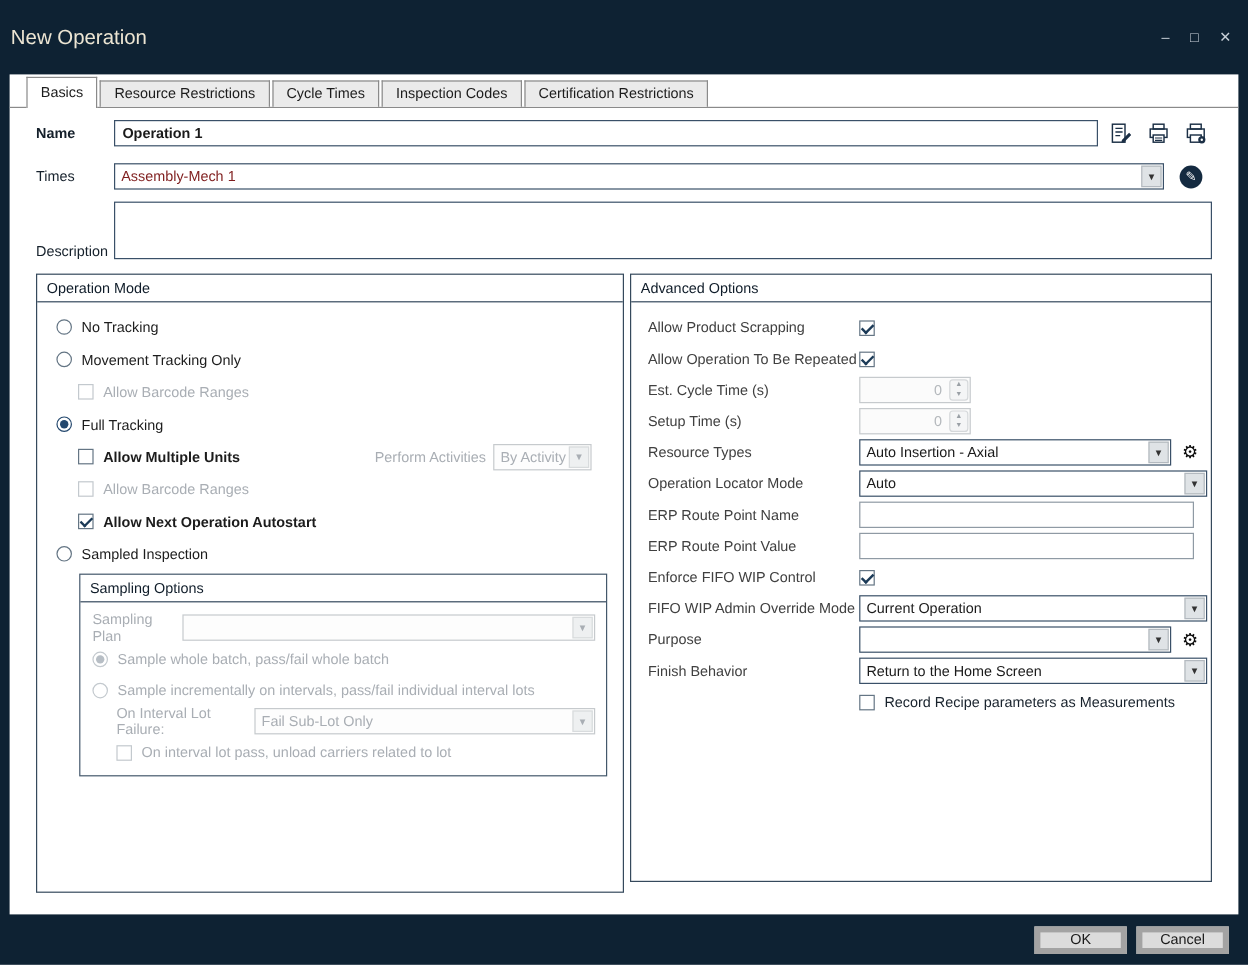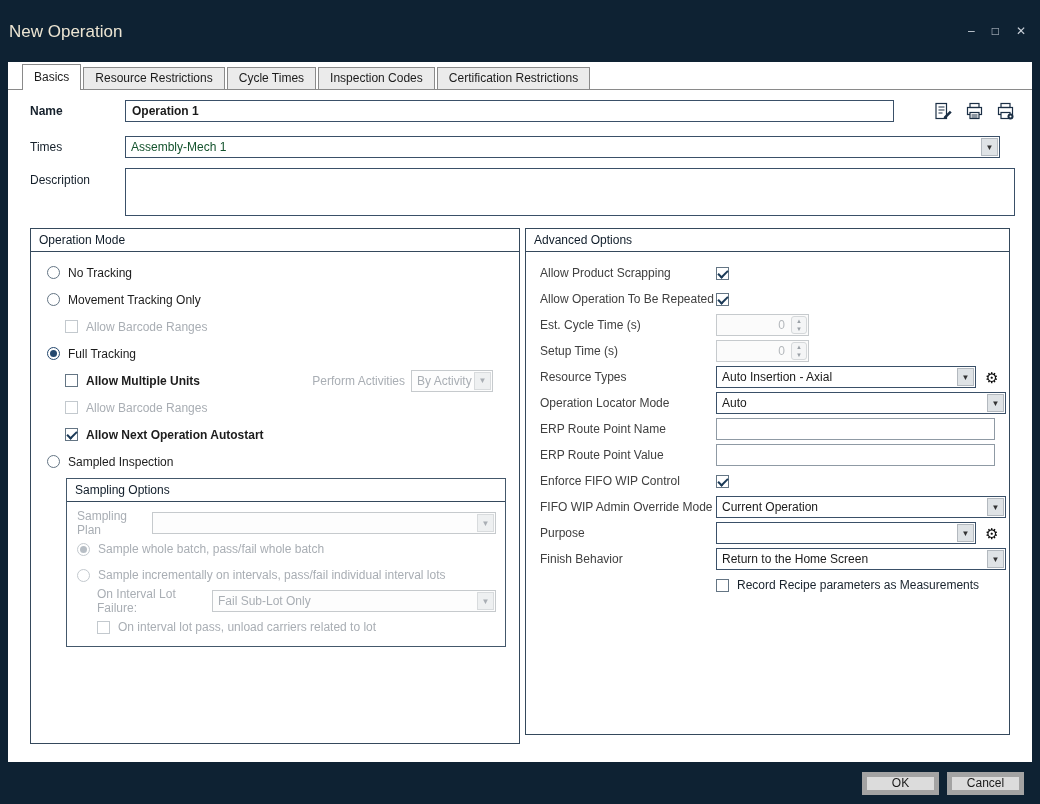--- a/index.html
+++ b/index.html
@@ -13,21 +13,21 @@
 
   
   .panel{position:absolute;left:8px;top:62px;width:1024px;height:700px;background:#ffffff;}
   .tabline{position:absolute;left:0;top:27px;width:100%;border-top:1px solid #8a8a8a;}
   .tabstrip{position:absolute;left:14px;top:1px;height:26px;display:flex;align-items:flex-end;z-index:2;}
   .tab{border:1px solid #8a8a8a;border-bottom:none;background:#ebebeb;color:#1c1c1c;font-size:12px;
        padding:0 11px;height:22px;line-height:21px;margin-right:2px;box-sizing:border-box;white-space:nowrap;}
   .tab.active{background:#fff;height:26px;line-height:25px;margin-bottom:-1px;position:relative;z-index:3;}
 
   
-  .frow{position:absolute;display:flex;align-items:center;gap:30px;}
+  .frow{position:absolute;display:flex;align-items:center;}
   .flabel{width:65px;font-size:12px;color:#15202b;flex:none;}
   .bold{font-weight:700;}
   input.text{border:1px solid #3a5068;height:22px;font-size:12px;padding:0 6px;color:#1a1a1a;outline:none;box-sizing:border-box;background:#fff;}
   input.text.lightb{border-color:#8f9aa4;}
   textarea.desc{border:1px solid #3a5068;width:915px;height:48px;resize:none;outline:none;font-family:"Liberation Sans",sans-serif;font-size:12px;box-sizing:border-box;}
   .name-icons{display:flex;gap:12px;margin-left:10px;align-items:center;}
   .nicon{width:19px;height:19px;display:inline-block;}
   .editcirc{width:19px;height:19px;border-radius:50%;background:#142a40;color:#fff;display:flex;align-items:center;justify-content:center;font-size:11px;margin-left:13px;flex:none;}
 
   
@@ -51,21 +51,21 @@
   .cb{width:13px;height:13px;border:1px solid #647584;margin-right:8px;position:relative;flex:none;background:#fff;box-sizing:border-box;}
   .cb.cdis{border-color:#c3c9ce;}
   .cb.chk::after{content:"";position:absolute;left:1px;top:2px;width:8px;height:4px;border-left:2px solid #1b3a57;border-bottom:2px solid #1b3a57;transform:rotate(-45deg);}
 
   .combo{height:22px;border:1px solid #3a5068;background:#fff;display:flex;align-items:center;box-sizing:border-box;flex:none;}
   .combo .cval{flex:1;font-size:12px;color:#1a1a1a;padding:0 5px;white-space:nowrap;overflow:hidden;}
   .combo .carr{width:17px;align-self:stretch;margin:1px;background:#dfe3e6;border:1px solid #b3b9bf;display:flex;align-items:center;justify-content:center;font-size:8px;color:#333;flex:none;box-sizing:border-box;}
   .combo.cbdis{border-color:#c6cacd;background:#fdfdfd;}
   .combo.cbdis .cval{color:#a9aeb4;}
   .combo.cbdis .carr{background:#eef0f1;border-color:#d8dbdd;color:#a9aeb4;}
-  .combo input.cedit{flex:1;border:none;outline:none;font-size:12px;padding:0 5px;font-family:"Liberation Sans",sans-serif;color:#14532d;background:transparent;}
+  .combo input.cedit{flex:1;border:none;outline:none;font-size:12px;padding:0 5px;font-family:"Liberation Sans",sans-serif;color:#7f1d1d;background:transparent;}
 
   .spin{width:93px;height:22px;border:1px solid #c6cacd;background:#fbfbfb;display:flex;align-items:center;box-sizing:border-box;flex:none;}
   .spin .sval{flex:1;text-align:right;font-size:12px;color:#b4b8bc;padding-right:5px;}
   .spin .sbtns{width:16px;align-self:stretch;margin:1px;border:1px solid #d5d8da;border-radius:3px;display:flex;flex-direction:column;background:#f4f5f6;box-sizing:border-box;}
   .spin .sbtns span{flex:1;display:flex;align-items:center;justify-content:center;font-size:6px;color:#9aa0a6;line-height:1;}
 
   
   .samp-body{padding-top:8px;}
   .srow{height:26px;display:flex;align-items:center;font-size:12px;}
   .spl10{padding-left:10px;}
@@ -137,21 +137,21 @@
 
   <div class="frow" style="left:22px;top:74px;width:985px;">
     <span class="flabel">Times</span>
     <div class="combo" style="width:875px;">
       <input class="cedit" value="Assembly-Mech 1" style="">
       <span class="carr">▼</span>
     </div>
     <span class="editcirc">✎</span>
   </div>
 
-  <div class="frow" style="left:22px;top:106px;width:985px;align-items:flex-start;">
+  <div class="frow" style="left:22px;top:106px;width:985px;align-items:flex-end;">
     <span class="flabel" style="padding-top:5px;">Description</span>
     <textarea class="desc" style=""></textarea>
   </div>
 
   <div class="group" style="left:22px;top:166px;width:490px;height:516px;">
     <div class="group-h">Operation Mode</div>
     <div class="om-body">
 
       <div class="om-row pl16">
         <span class="radio"></span>

